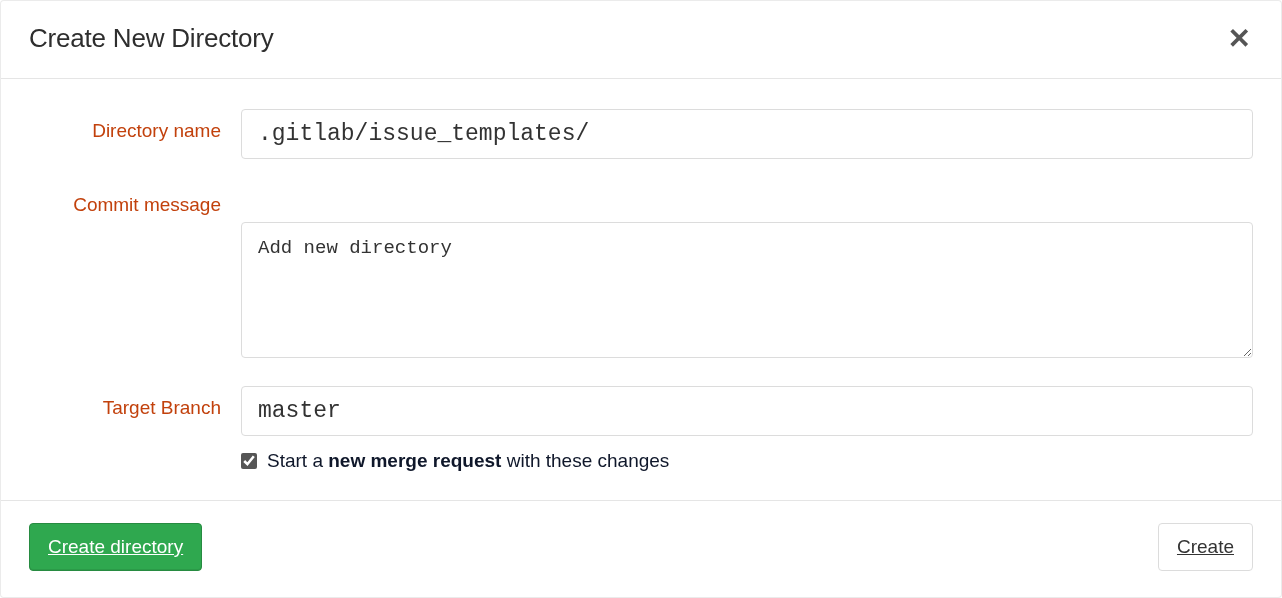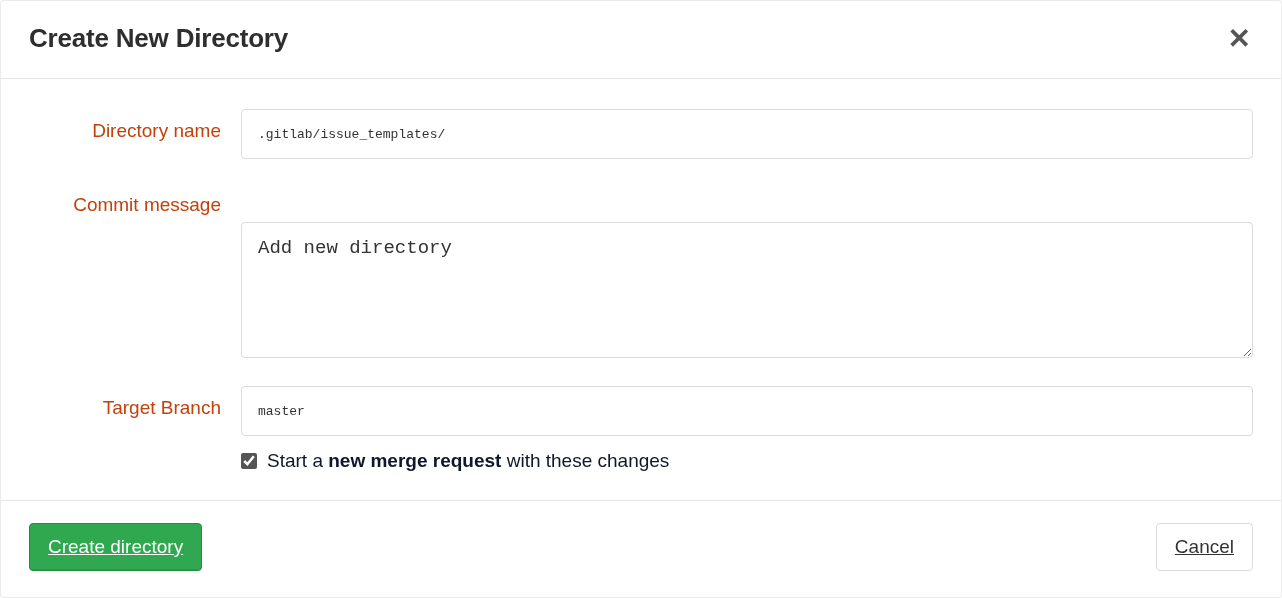--- a/index.html
+++ b/index.html
@@ -25,21 +25,21 @@
     }
     .modal-header {
       padding: 22px 28px 24px 28px;
       border-bottom: 1px solid #e5e5e5;
       display: flex;
       justify-content: space-between;
       align-items: center;
     }
     .modal-title {
       font-size: 26px;
-      font-weight: 700;
+      font-weight: 400;
       color: #2e2e2e;
       letter-spacing: -0.2px;
     }
     .close-icon {
       font-size: 28px;
       color: #555;
       cursor: pointer;
       font-weight: 700;
       line-height: 1;
       padding: 0 2px;
@@ -62,21 +62,21 @@
       padding-top: 10px;
       line-height: 1.3;
     }
     .form-control-wrap {
       flex: 1;
     }
     .form-input {
       width: 100%;
       height: 50px;
       padding: 10px 16px;
-      font-size: 13px;
+      font-size: 23px;
       font-family: SFMono-Regular, Menlo, Monaco, Consolas, "Liberation Mono", monospace;
       border: 1px solid #dcdcdc;
       border-radius: 4px;
       color: #333;
       background: #fff;
     }
     .form-textarea {
       width: 100%;
       height: 136px;
       padding: 12px 16px;
@@ -171,15 +171,15 @@
             <span>Start a </span><strong>new merge request</strong><span> with these changes</span>
           </span>
         </div>
       </div>
     </div>
 
   </div>
 
   <div class="modal-footer">
     <button class="btn btn-primary">Create directory</button>
-    <button class="btn btn-secondary">Cancel</button>
+    <button class="btn btn-secondary">Create</button>
   </div>
 </div>
 
 </body></html>

